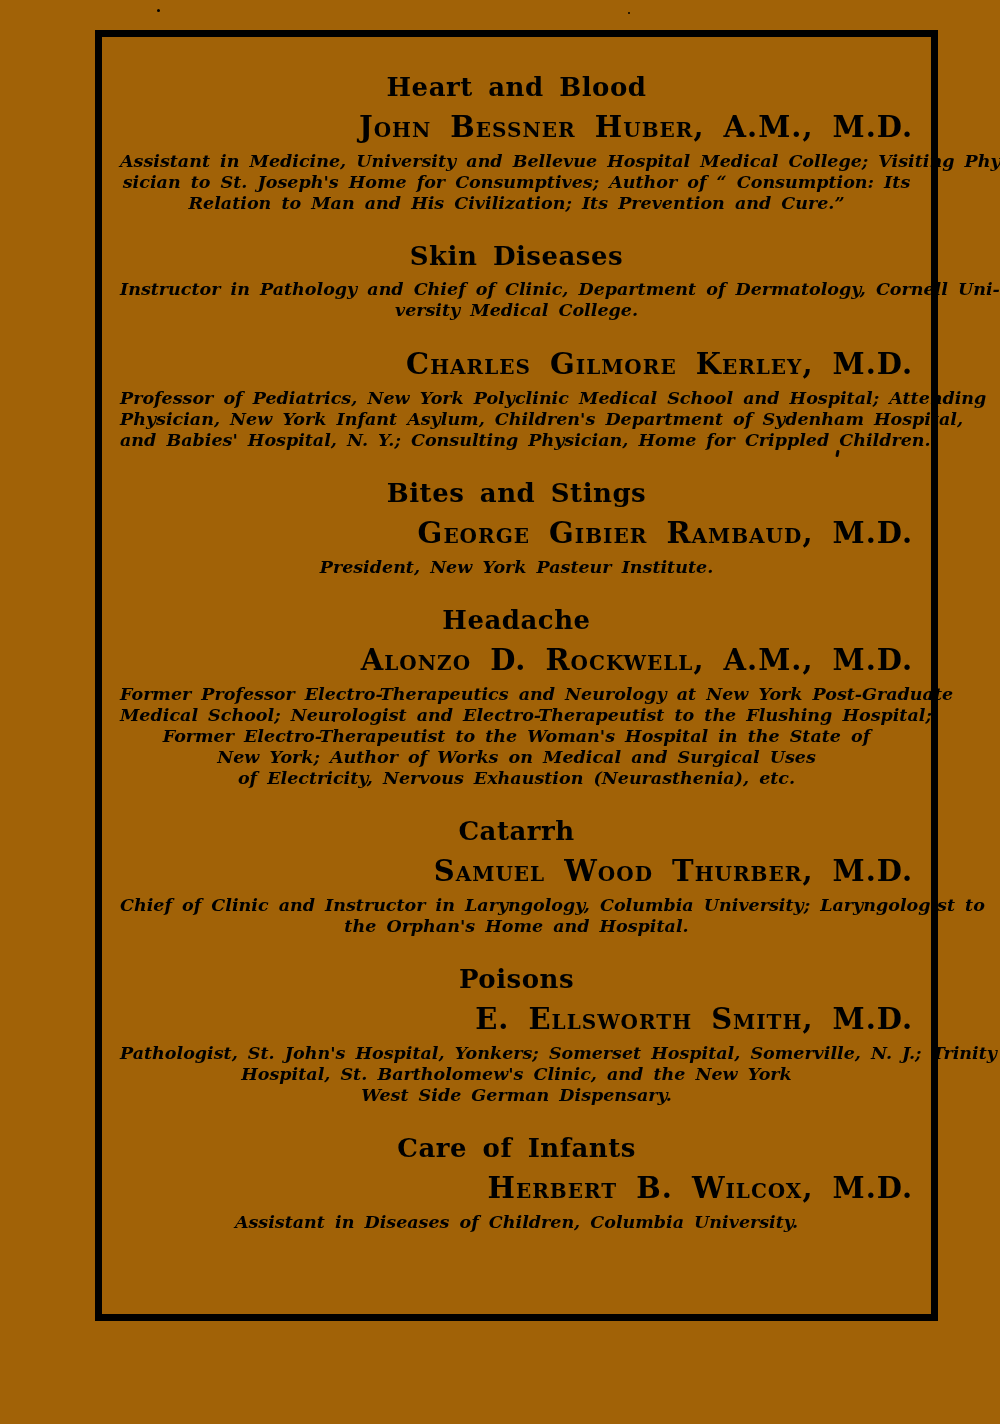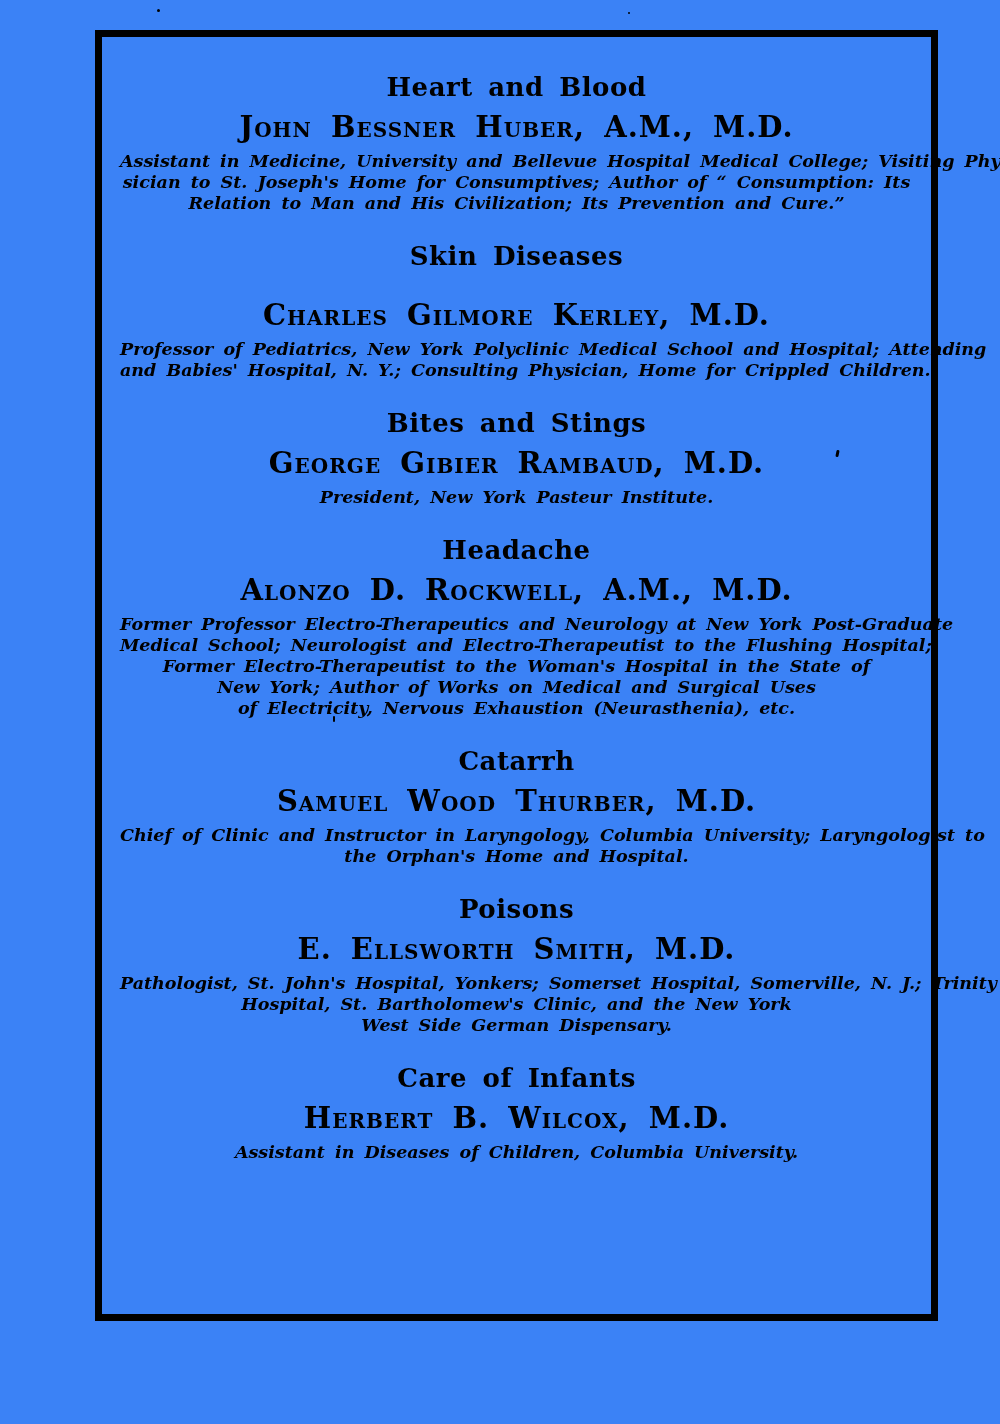--- a/index.html
+++ b/index.html
@@ -4,21 +4,21 @@
 <style>
   html, body {
     margin: 0;
     padding: 0;
     background: #ffffff;
   }
   .page {
     position: relative;
     width: 1000px;
     height: 1424px;
-    background: #3b82f6;
+    background: #a16207;
     font-family: "DejaVu Serif", serif;
     color: #000000;
     overflow: hidden;
   }
   .speck {
     position: absolute;
     background: #000000;
     border-radius: 50%;
   }
   .speck.s1 { left: 157px; top: 9px;  width: 3px; height: 3px; }
@@ -40,21 +40,21 @@
     margin: 0 0 7px 0;
     text-align: center;
     font-size: 26px;
     line-height: 32px;
     font-weight: bold;
     letter-spacing: 0.5px;
     word-spacing: 6px;
   }
   .name {
     margin: 0 0 7px 0;
-    text-align: center;
+    text-align: right;
     font-size: 29px;
     line-height: 34px;
     font-weight: bold;
     font-variant: small-caps;
     letter-spacing: 1px;
     word-spacing: 8px;
   }
   .creds { text-align: center; }
   .cred-line {
     font-size: 17.5px;
@@ -81,26 +81,31 @@
       <div class="name">John Bessner Huber, A.M., M.D.</div>
       <div class="creds">
         <div class="cred-line">Assistant in Medicine, University and Bellevue Hospital Medical College; Visiting Phy-</div>
         <div class="cred-line">sician to St. Joseph's Home for Consumptives; Author of “ Consumption: Its</div>
         <div class="cred-line">Relation to Man and His Civilization; Its Prevention and Cure.”</div>
       </div>
     </section>
 
     <section class="entry">
       <h2 class="topic">Skin Diseases</h2>
+      <div class="creds">
+        <div class="cred-line">Instructor in Pathology and Chief of Clinic, Department of Dermatology, Cornell Uni-</div>
+        <div class="cred-line">versity Medical College.</div>
+      </div>
     </section>
 
     <section class="entry">
       <div class="name">Charles Gilmore Kerley, M.D.</div>
       <div class="creds">
         <div class="cred-line">Professor of Pediatrics, New York Polyclinic Medical School and Hospital; Attending</div>
+        <div class="cred-line">Physician, New York Infant Asylum, Children's Department of Sydenham Hospital,</div>
         <div class="cred-line">and Babies' Hospital, N. Y.; Consulting Physician, Home for Crippled Children.</div>
       </div>
     </section>
 
     <section class="entry">
       <h2 class="topic">Bites and Stings</h2>
       <div class="name">George Gibier Rambaud, M.D.</div>
       <div class="creds">
         <div class="cred-line">President, New York Pasteur Institute.</div>
       </div>

